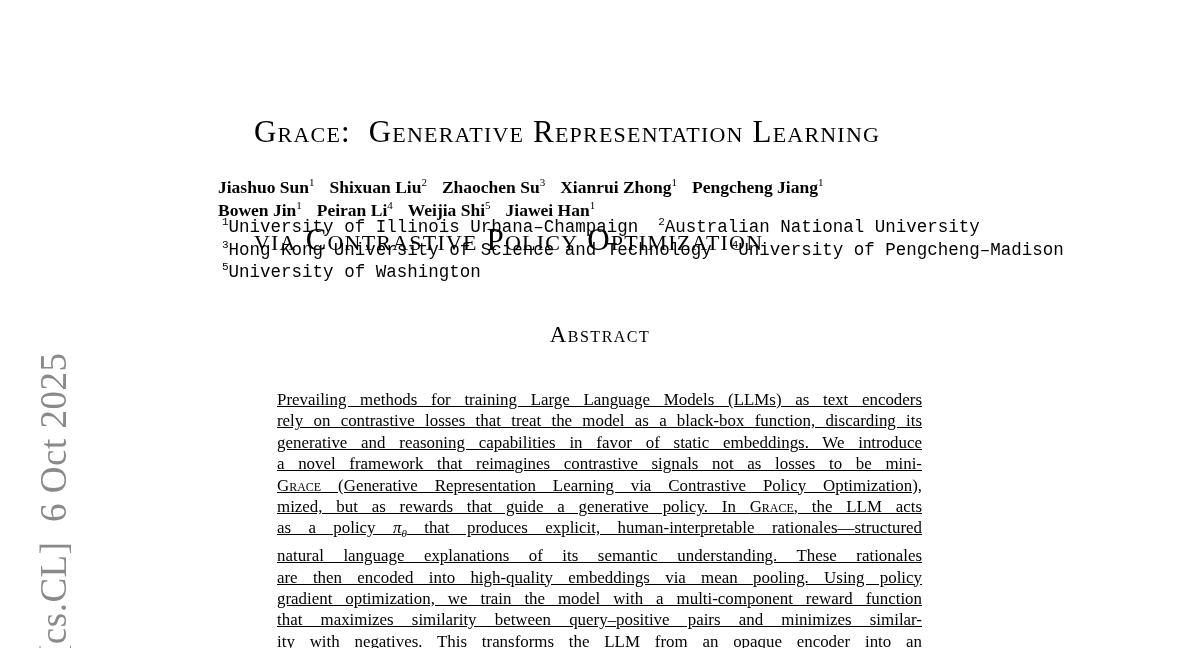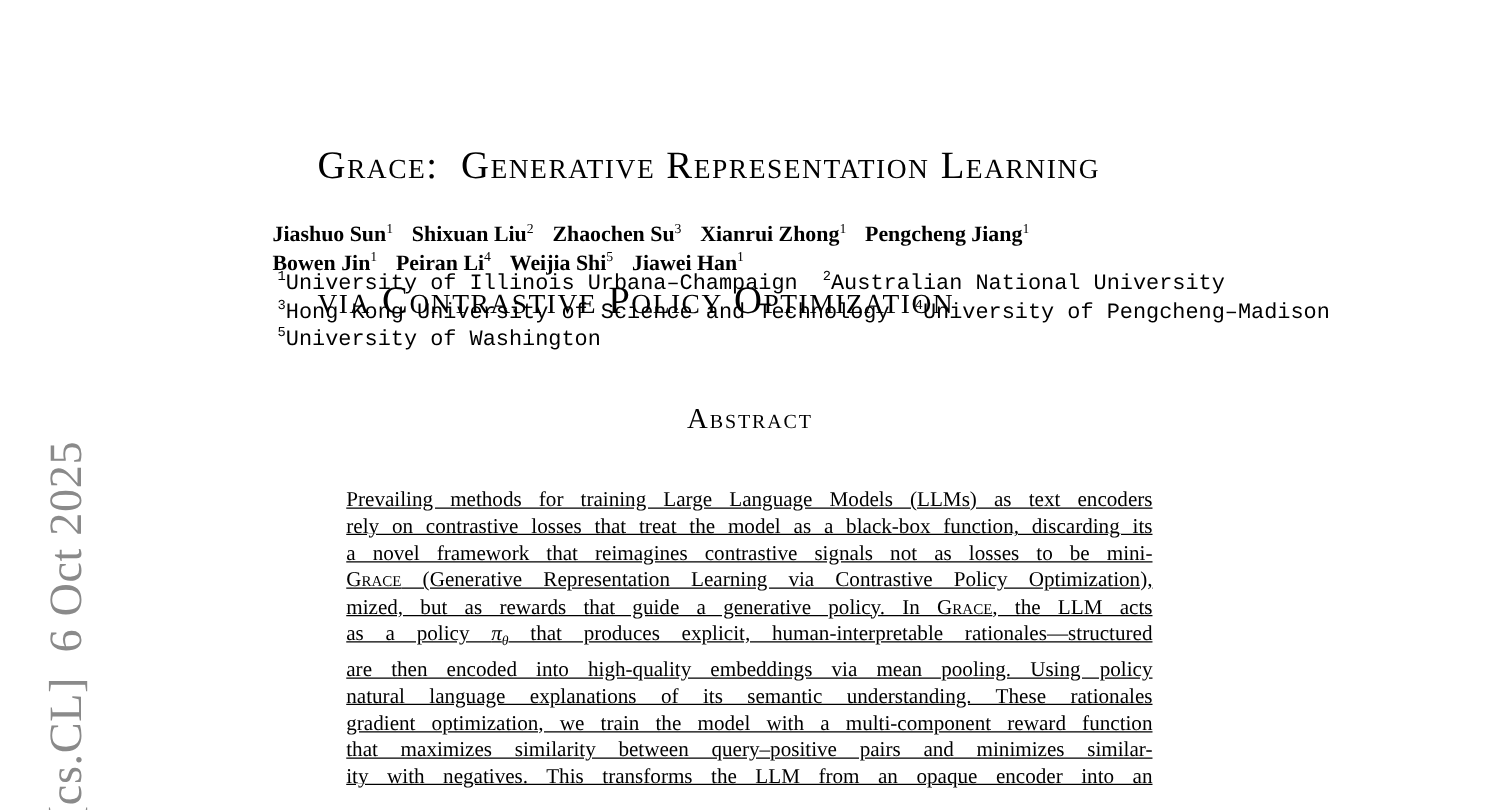--- a/index.html
+++ b/index.html
@@ -103,24 +103,25 @@
       <div class="affil-row"><span class="affil"><sup>1</sup><span>University of Illinois Urbana–Champaign</span></span><span class="affil"><sup>2</sup><span>Australian National University</span></span></div>
       <div class="affil-row"><span class="affil"><sup>3</sup><span>Hong Kong University of Science and Technology</span></span><span class="affil"><sup>4</sup><span>University of Pengcheng–Madison</span></span></div>
       <div class="affil-row"><span class="affil"><sup>5</sup><span>University of Washington</span></span></div>
     </div>
 
   <div class="abs-heading">Abstract</div>
 
   <div class="abs-body">
       <div class="abs-line"><span>Prevailing methods for training Large Language Models (LLMs) as text encoders</span></div>
       <div class="abs-line"><span>rely on contrastive losses that treat the model as a black-box function, discarding its</span></div>
+      <div class="abs-line"><span>generative and reasoning capabilities in favor of static embeddings. We introduce</span></div>
       <div class="abs-line"><span>a novel framework that reimagines contrastive signals not as losses to be mini-</span></div>
       <div class="abs-line"><span class="sc">Grace</span><span> (Generative Representation Learning via Contrastive Policy Optimization),</span></div>
       <div class="abs-line"><span>mized, but as rewards that guide a generative policy. In </span><span class="sc">Grace</span><span>, the LLM acts</span></div>
       <div class="abs-line"><span>as a policy </span><span class="it">π</span><sub class="sub">θ</sub><span> that produces explicit, human-interpretable rationales—structured</span></div>
+      <div class="abs-line"><span>natural language explanations of its semantic understanding. These rationales</span></div>
       <div class="abs-line"><span>are then encoded into high-quality embeddings via mean pooling. Using policy</span></div>
-      <div class="abs-line"><span>natural language explanations of its semantic understanding. These rationales</span></div>
       <div class="abs-line"><span>gradient optimization, we train the model with a multi-component reward function</span></div>
       <div class="abs-line"><span>that maximizes similarity between query–positive pairs and minimizes similar-</span></div>
       <div class="abs-line"><span>ity with negatives. This transforms the LLM from an opaque encoder into an</span></div>
     </div>
 
 </div>
 
 </body></html>

